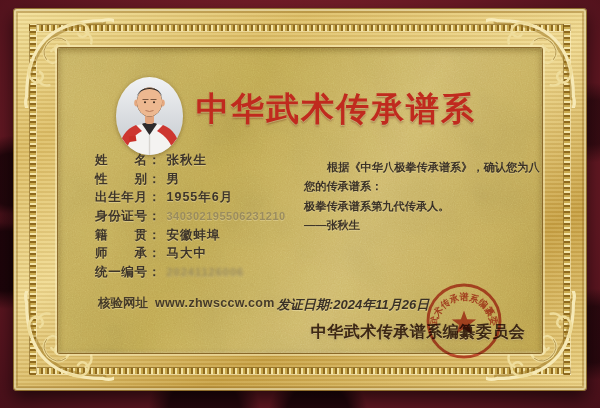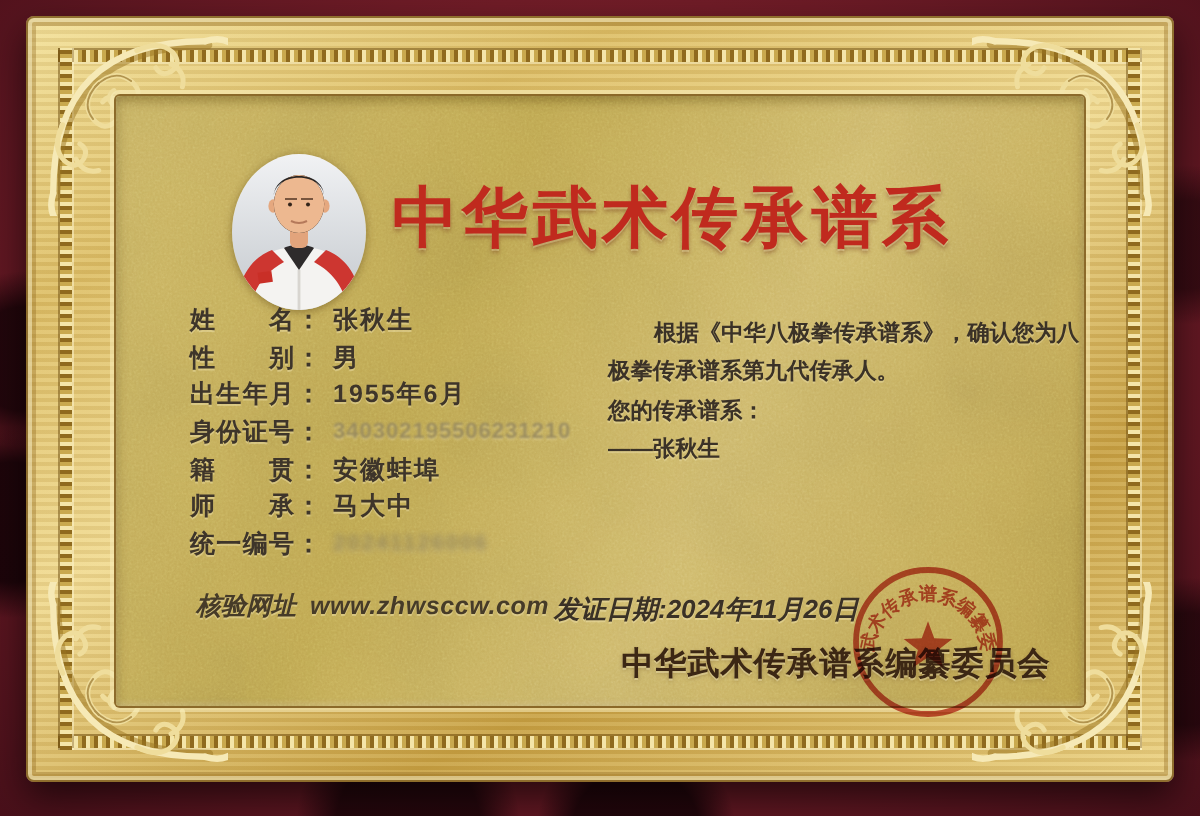--- a/index.html
+++ b/index.html
@@ -56,21 +56,21 @@
   .f-label{display:inline-block;width:52px;text-align:justify;text-align-last:justify;}
   .f-colon{margin-left:1px;}
   .f-value{margin-left:6px;letter-spacing:1px;white-space:nowrap;}
   .f-value.masked-light{color:#93865e;font-weight:600;filter:blur(.5px);opacity:.85;font-size:11px;letter-spacing:.5px;}
   .f-value.masked-heavy{color:#897c55;font-weight:600;filter:blur(1.7px);opacity:.8;font-size:11px;letter-spacing:1px;}
   .statement{position:absolute;left:304px;top:158px;width:240px;font-size:11.2px;line-height:19.3px;
              font-weight:700;color:#3b3227;text-shadow:0 1px 0 rgba(252,242,198,.3);}
   .statement .line{white-space:nowrap;}
   .statement .indent{text-indent:23px;}
   .verify{position:absolute;left:98px;top:295px;font-size:12.5px;font-weight:700;color:#463b28;
-          text-shadow:0 1px 0 rgba(252,242,198,.35);white-space:nowrap;font-style:italic;}
+          text-shadow:0 1px 0 rgba(252,242,198,.35);white-space:nowrap;}
   .verify .url{margin-left:7px;letter-spacing:.3px;}
   .issue-date{position:absolute;left:277px;top:296px;font-size:13px;font-weight:800;color:#3a3126;
           text-shadow:0 1px 0 rgba(252,242,198,.35);white-space:nowrap;font-style:italic;}
   .committee{position:absolute;left:295px;top:322px;width:246px;text-align:center;
           font-family:"Liberation Serif","DejaVu Serif",serif;font-weight:900;font-size:16px;
           letter-spacing:.5px;color:#3c2714;white-space:nowrap;
           text-shadow:0 1px 0 rgba(252,242,198,.4), 0 1px 2px rgba(60,30,5,.3);}
   .seal{position:absolute;left:424px;top:281px;width:80px;height:80px;opacity:.82;mix-blend-mode:multiply;}
 </style>
 </head>
@@ -210,22 +210,22 @@
       </div>
       <div class="field-row">
         <span class="f-label">统一编号</span>
           <span class="f-colon">：</span>
         <span class="f-value masked-heavy">20241126006</span>
       </div>
     </div>
 
     <div class="statement">
       <div class="line indent">根据《中华八极拳传承谱系》，确认您为八</div>
+      <div class="line">您的传承谱系：</div>
       <div class="line">极拳传承谱系第九代传承人。</div>
-      <div class="line">您的传承谱系：</div>
       <div class="line">——张秋生</div>
     </div>
 
     <div class="verify">
       <span>核验网址</span><span class="url">www.zhwsccw.com</span>
     </div>
     <div class="issue-date">发证日期:2024年11月26日</div>
     <div class="committee">中华武术传承谱系编纂委员会</div>
 
     <svg class="seal" viewBox="0 0 100 100">

